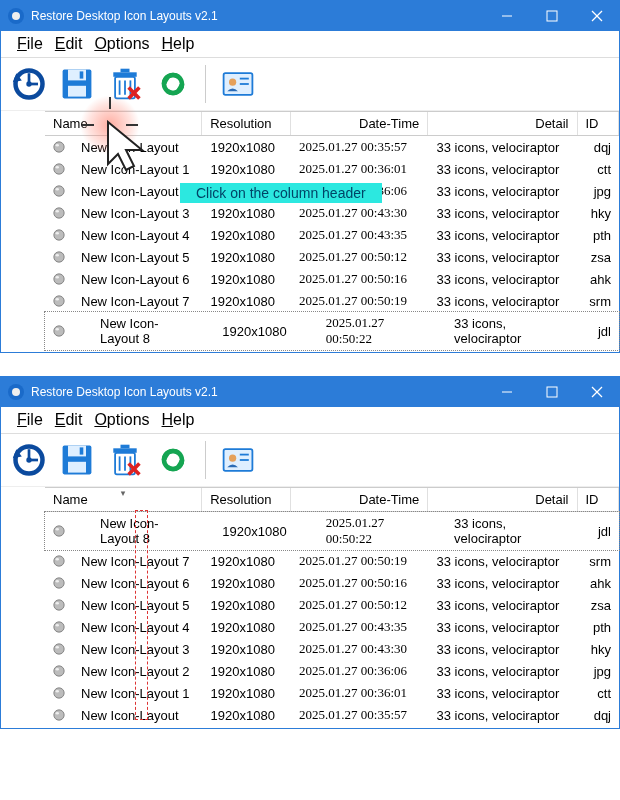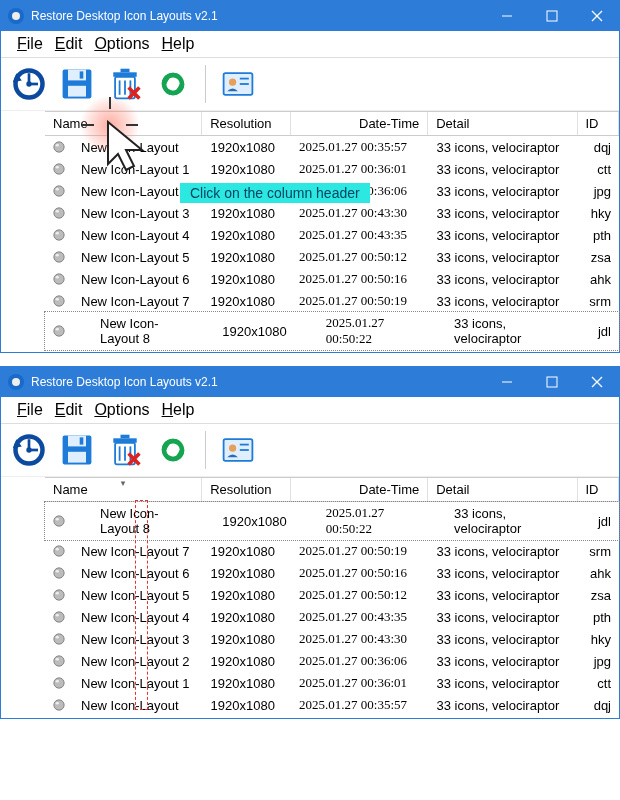--- a/index.html
+++ b/index.html
@@ -5,21 +5,21 @@
   * { box-sizing: border-box; margin: 0; padding: 0; }
   body {
     font-family: "Segoe UI", Tahoma, sans-serif;
     font-size: 13px;
     background: #fff;
     width: 620px;
   }
   .window {
     border: 1px solid #2c7cd8;
     background: #fff;
-    margin-bottom: 13px;
+    margin-bottom: 23px;
   }
   .titlebar {
     background: #2c7cd8;
     color: #fff;
     display: flex;
     align-items: center;
     height: 30px;
     padding: 0 0 0 6px;
     font-size: 12px;
   }
@@ -56,21 +56,21 @@
   }
   .col-header {
     padding: 4px 8px;
     border-right: 1px solid #e0e0e0;
     cursor: pointer;
     position: relative;
   }
   .col-header.name { width: 160px;}
   .col-header.res  { width: 90px; text-align:left;}
   .col-header.dt   { width: 140px; text-align: right;}
-  .col-header.detail{ width: 152px;}
+  .col-header.detail{ width: 152px; text-align: right;}
   .col-header.id   { width: 42px;}
   .col-header .sort-arrow { position:absolute; left:50%; top:0px; transform:translateX(-50%); font-size:9px; color:#666;}
   .rows { padding-bottom: 2px;}
   .row {
     display: flex;
     align-items: center;
     padding: 3px 0;
     font-size:13px;
   }
   .row.selected { outline: 1px dotted #888; gap: 19px; }
@@ -98,21 +98,21 @@
   .tick-marks {
     position:absolute;
     pointer-events:none;
     z-index:45;
   }
   .tick { position:absolute; background:#333; }
   .callout {
     position:absolute;
     background:#2ce8e0;
     color:#004466;
-    padding: 2px 10px;
+    padding: 2px 16px;
     font-size:14px;
     font-family: "Segoe UI", sans-serif;
     z-index:55;
     white-space:nowrap;
   }
   .red-dash {
     position:absolute;
     border: 1px dashed #d33;
     z-index:30;
     pointer-events:none;

